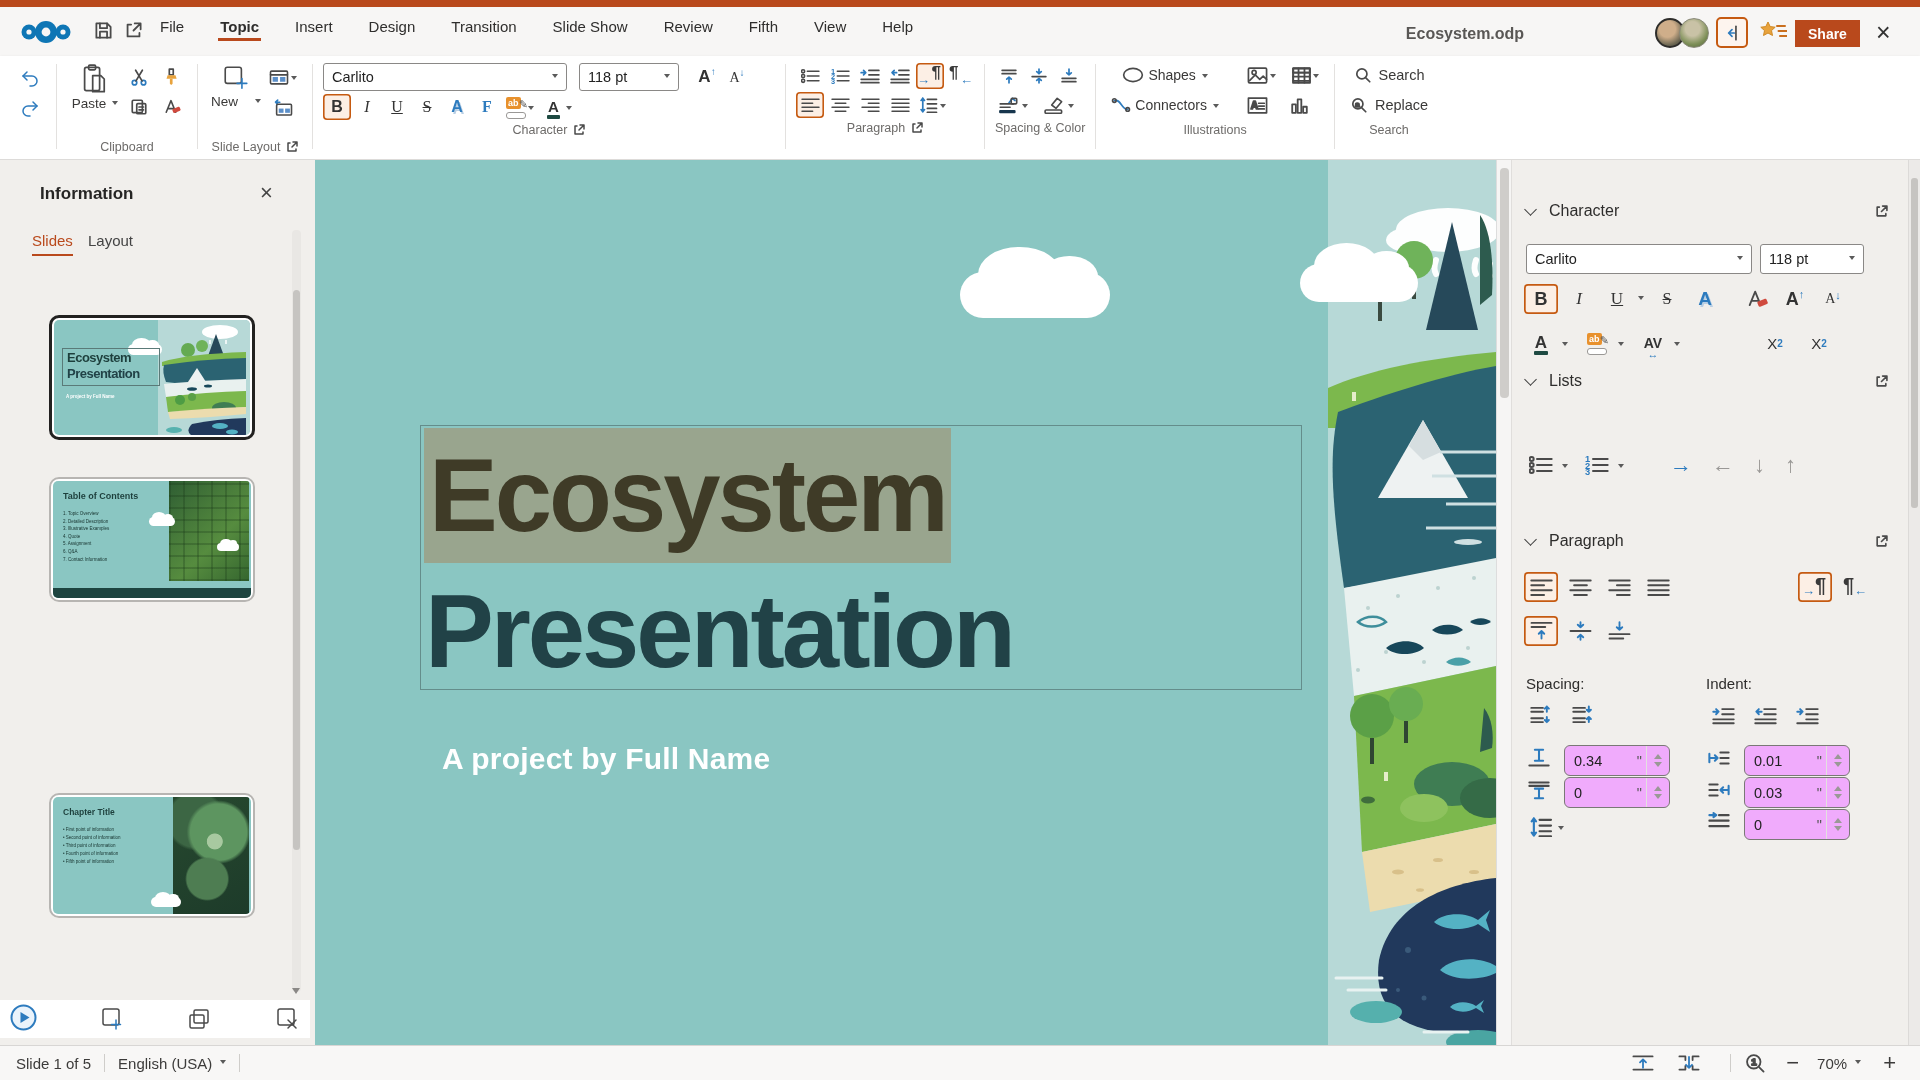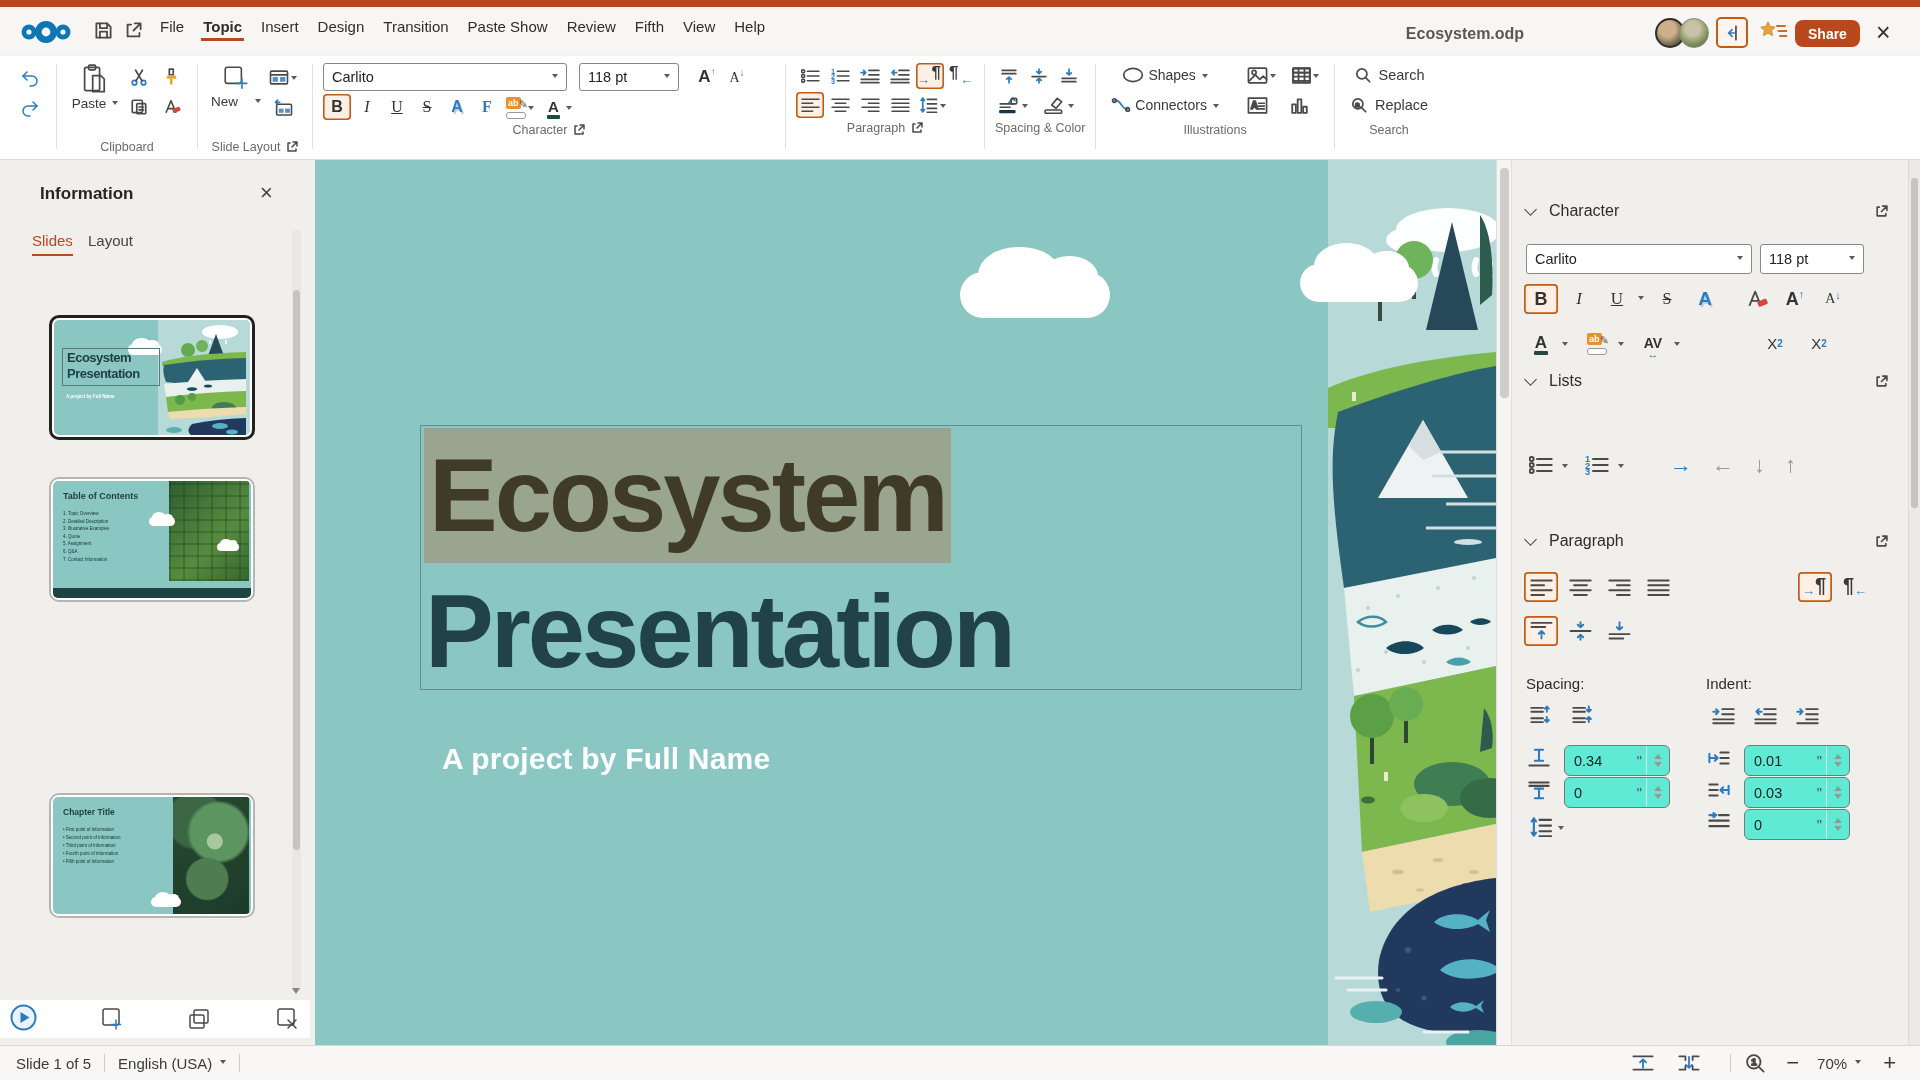--- a/index.html
+++ b/index.html
@@ -8,21 +8,21 @@
   .abs{position:absolute}
   
   #topbar{position:absolute;left:0;top:0;width:1920px;height:7px;background:#b9491c}
   
   #header{position:absolute;left:0;top:7px;width:1920px;height:49px;background:#f7f6f5}
   .menu-item{font-size:15px;color:#2f2e2d;padding:6px 2px;cursor:default}
   .menu-item.active{font-weight:bold;border-bottom:3px solid #b9491c;padding-bottom:3px}
   #doc-title{position:absolute;left:1380px;top:18px;width:170px;text-align:center;
     font-size:16px;color:#595755;font-weight:600}
   #share-btn{position:absolute;left:1795px;top:13px;height:27px;padding:0 13px;background:#b9491c;
-    color:#fff;font-size:14px;border-radius:8px;display:flex;align-items:center;font-weight:600}
+    color:#fff;font-size:14px;border-radius:0;display:flex;align-items:center;font-weight:600}
   #close-btn{position:absolute;left:1876px;top:10px;font-size:25px;color:#333;line-height:30px}
   .avatar{width:30px;height:30px;border-radius:50%;position:absolute;top:11px}
   #avatar-1{left:1655px;background:radial-gradient(circle at 40% 35%,#cfae8a 0 35%,#6b6652 70%,#3b3a30);border:2px solid #2e2d2b;box-sizing:border-box}
   #avatar-2{left:1679px;background:radial-gradient(circle at 45% 35%,#c9c2a6 0 30%,#7d8f57 65%,#4c5c38);border:1px solid #8a8a7a;box-sizing:border-box}
   #follow-btn{position:absolute;left:1716px;top:10px;width:32px;height:31px;border:2px solid #c55a11;
     border-radius:5px;background:#fdf4ee;display:flex;align-items:center;justify-content:center;box-sizing:border-box}
   
   #ribbon{position:absolute;left:0;top:56px;width:1920px;height:104px;background:#fff;
     border-bottom:1px solid #dddbd9;box-shadow:0 1px 3px rgba(0,0,0,.10);display:flex;align-items:stretch;padding-left:10px;box-sizing:border-box}
   .rb-sep{width:1px;background:#e3e1df;margin:8px 6px 10px 6px}
@@ -112,21 +112,21 @@
   #canvas-scroll .thumb-bar{position:absolute;left:3px;top:8px;width:9px;height:230px;background:#cfcdca;border-radius:4px}
   
   #props{position:absolute;left:1511px;top:160px;width:397px;height:885px;background:#f1efec;border-left:1px solid #e0dedc;box-sizing:border-box}
   .sec-head{position:absolute;left:14px;right:20px;display:flex;align-items:center;gap:14px;
     font-size:16px;color:#2e2d2c}
   .chev{width:8px;height:8px;border-left:1.8px solid #3a3a3a;border-bottom:1.8px solid #3a3a3a;
     transform:rotate(-45deg);margin-top:-4px}
   .ext{margin-left:auto}
   .pbtn{height:30px;min-width:30px;display:flex;align-items:center;justify-content:center;border-radius:4px;padding:0 2px}
   .pbtn.active{background:#fcefe5;box-shadow:inset 0 0 0 1.7px #c55a11}
-  .spin{position:absolute;width:106px;height:31px;background:#5eead4;border:1px solid #7a7876;border-radius:6px;
+  .spin{position:absolute;width:106px;height:31px;background:#f0abfc;border:1px solid #7a7876;border-radius:6px;
     display:flex;align-items:center;box-sizing:border-box;font-size:14.5px;color:#222}
   .spin .v{padding-left:9px;flex:1}
   .spin .u{color:#555;padding-right:4px}
   .spin .btns{width:22px;height:100%;border-left:1px solid #e3e1df;display:flex;flex-direction:column;
     align-items:center;justify-content:space-evenly}
   .tri-up{width:0;height:0;border:4px solid transparent;border-bottom:5px solid #9a9896}
   .tri-dn{width:0;height:0;border:4px solid transparent;border-top:5px solid #9a9896}
   .plabel{position:absolute;font-size:15px;color:#2e2d2c}
   #props-scroll{position:absolute;left:1908px;top:160px;width:12px;height:885px;background:#eceae8;border-left:1px solid #dcdad8;box-sizing:border-box}
   #props-scroll .thumb-bar{position:absolute;left:2px;top:18px;width:7px;height:330px;background:#c6c4c1;border-radius:3px}
@@ -154,27 +154,27 @@
         <path d="M2 2h9l3 3v9H2z"></path>
         <path d="M5 2v4h6V2M5 14V9h6v5"></path>
       </svg>
   </span>
   <span class="abs" style="left:124px;top:14px">
     <svg class="ic" width="19" height="19" viewBox="0 0 16 16">
         <path d="M6 3H3v10h10v-3"></path>
         <path d="M9 2h5v5M14 2 8 8"></path>
       </svg>
   </span>
-  <div class="abs" style="left:158px;top:5px;display:flex;gap:15px">
+  <div class="abs" style="left:158px;top:5px;display:flex;gap:32px">
     <span class="menu-item">File</span>
     <span class="menu-item active">Topic</span>
     <span class="menu-item">Insert</span>
     <span class="menu-item">Design</span>
     <span class="menu-item">Transition</span>
-    <span class="menu-item">Paste Show</span>
+    <span class="menu-item">Slide Show</span>
     <span class="menu-item">Review</span>
     <span class="menu-item">Fifth</span>
     <span class="menu-item">View</span>
     <span class="menu-item">Help</span>
   </div>
   <div id="doc-title">Ecosystem.odp</div>
   <div class="avatar" id="avatar-1"></div>
   <div class="avatar" id="avatar-2"></div>
   <div id="follow-btn">
     <svg class="ic" width="18" height="18" viewBox="0 0 16 16">

